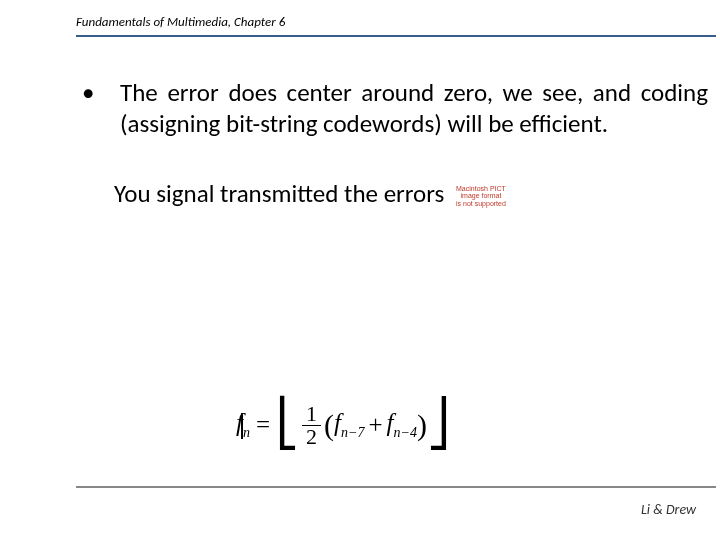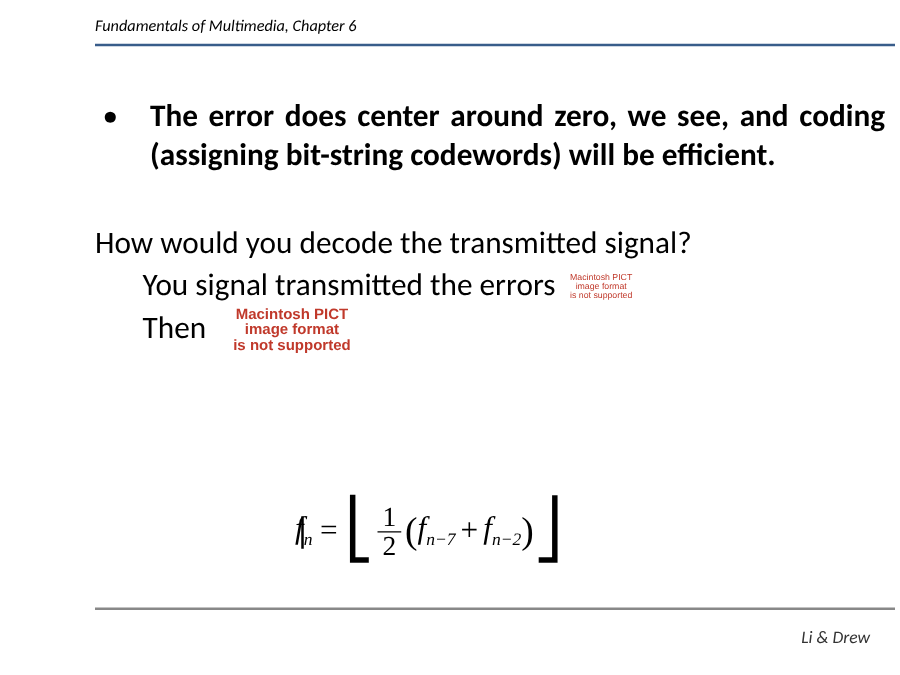--- a/index.html
+++ b/index.html
@@ -44,21 +44,20 @@
   }
   .bullet .dot {
     width: 38px;
     flex: 0 0 38px;
     text-align: left;
     padding-left: 6px;
   }
   .bullet .txt {
     flex: 1;
     text-align: justify;
-    font-weight: bold;
   }
   .q {
     font-size: 25px;
     line-height: 1.35;
   }
   .q-line1 { margin-left: 0; }
   .q-line2 { margin-left: 38px; position: relative; }
   .q-line3 { margin-left: 38px; position: relative; }
   .pict-err {
     display: inline-block;
@@ -168,33 +167,26 @@
   </div>
 
   <div class="body">
 
     <div class="bullet">
       <div class="dot">•</div>
       <div class="txt">The error does center around zero, we see, and coding (assigning bit-string codewords) will be efficient.</div>
     </div>
 
     <div class="q">
-      <div class="q-line1">How would you decode the transmitted signal?</div>
       <div class="q-line2">
         <span>You signal transmitted the errors</span>
         <span class="pict-err">Macintosh PICT
 image format
 is not supported</span>
       </div>
-      <div class="q-line3">
-        <span>Then</span>
-        <span class="pict-err big">Macintosh PICT
-image format
-is not supported</span>
-      </div>
     </div>
 
   </div>
 
   <div class="formula">
     <span class="fhat">
       <span class="caret"></span>
       <span class="strike"></span>
       <span>f</span><sub>n</sub>
     </span>
@@ -203,21 +195,21 @@
     <span class="frac">
       <span class="num">1</span>
       <span class="den">2</span>
     </span>
     <span class="paren">(</span>
     <span>
       <span>f</span><sub>n−7</sub>
     </span>
     <span style="font-style:normal;margin:0 4px">+</span>
     <span>
-      <span>f</span><sub>n−2</sub>
+      <span>f</span><sub>n−4</sub>
     </span>
     <span class="paren">)</span>
     <span class="floorR">⎦</span>
   </div>
 
   <div class="footer-rule"></div>
   <div class="authors">Li &amp; Drew</div>
 
 </div>
 

